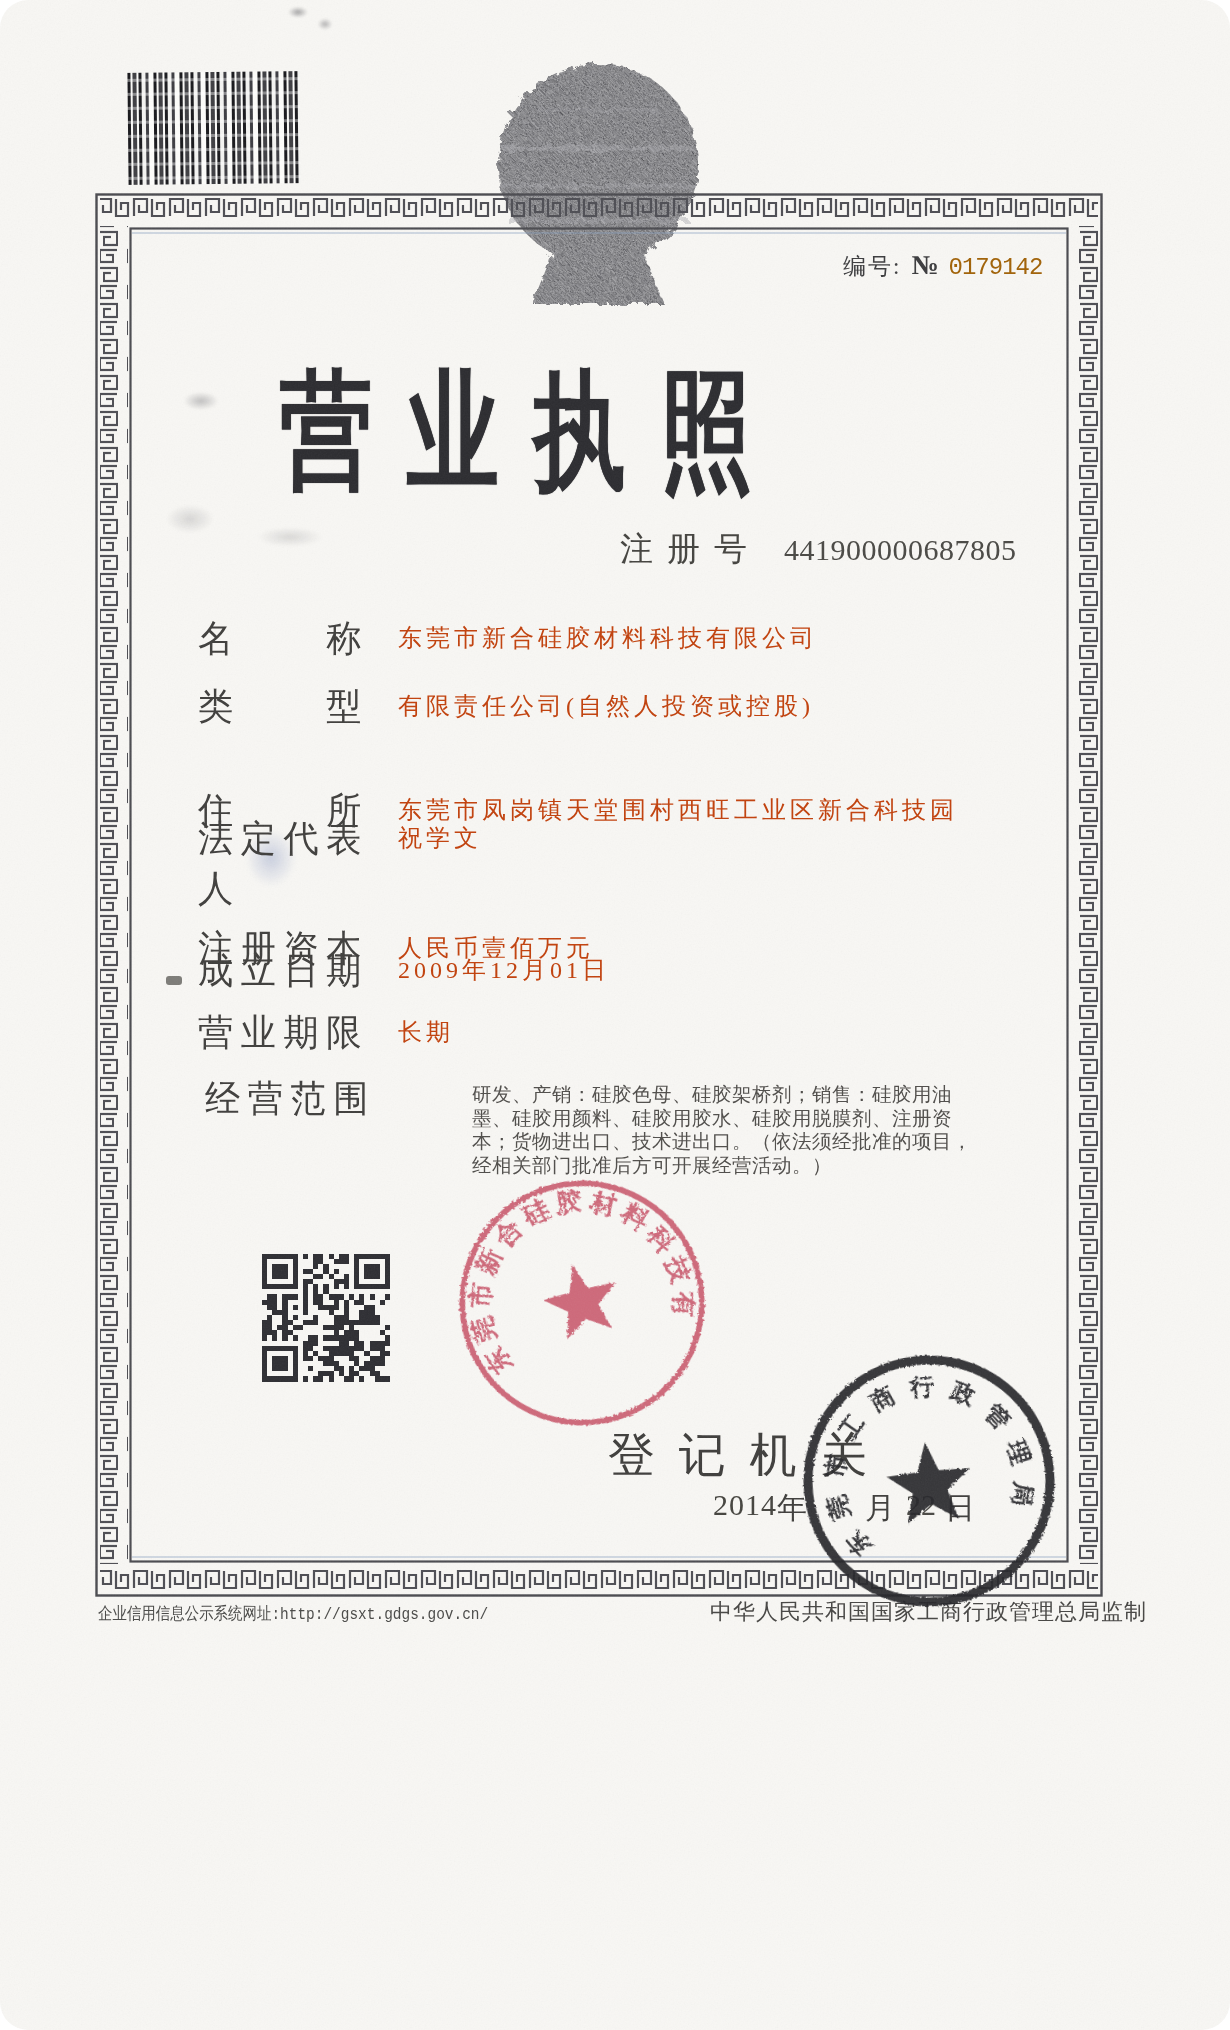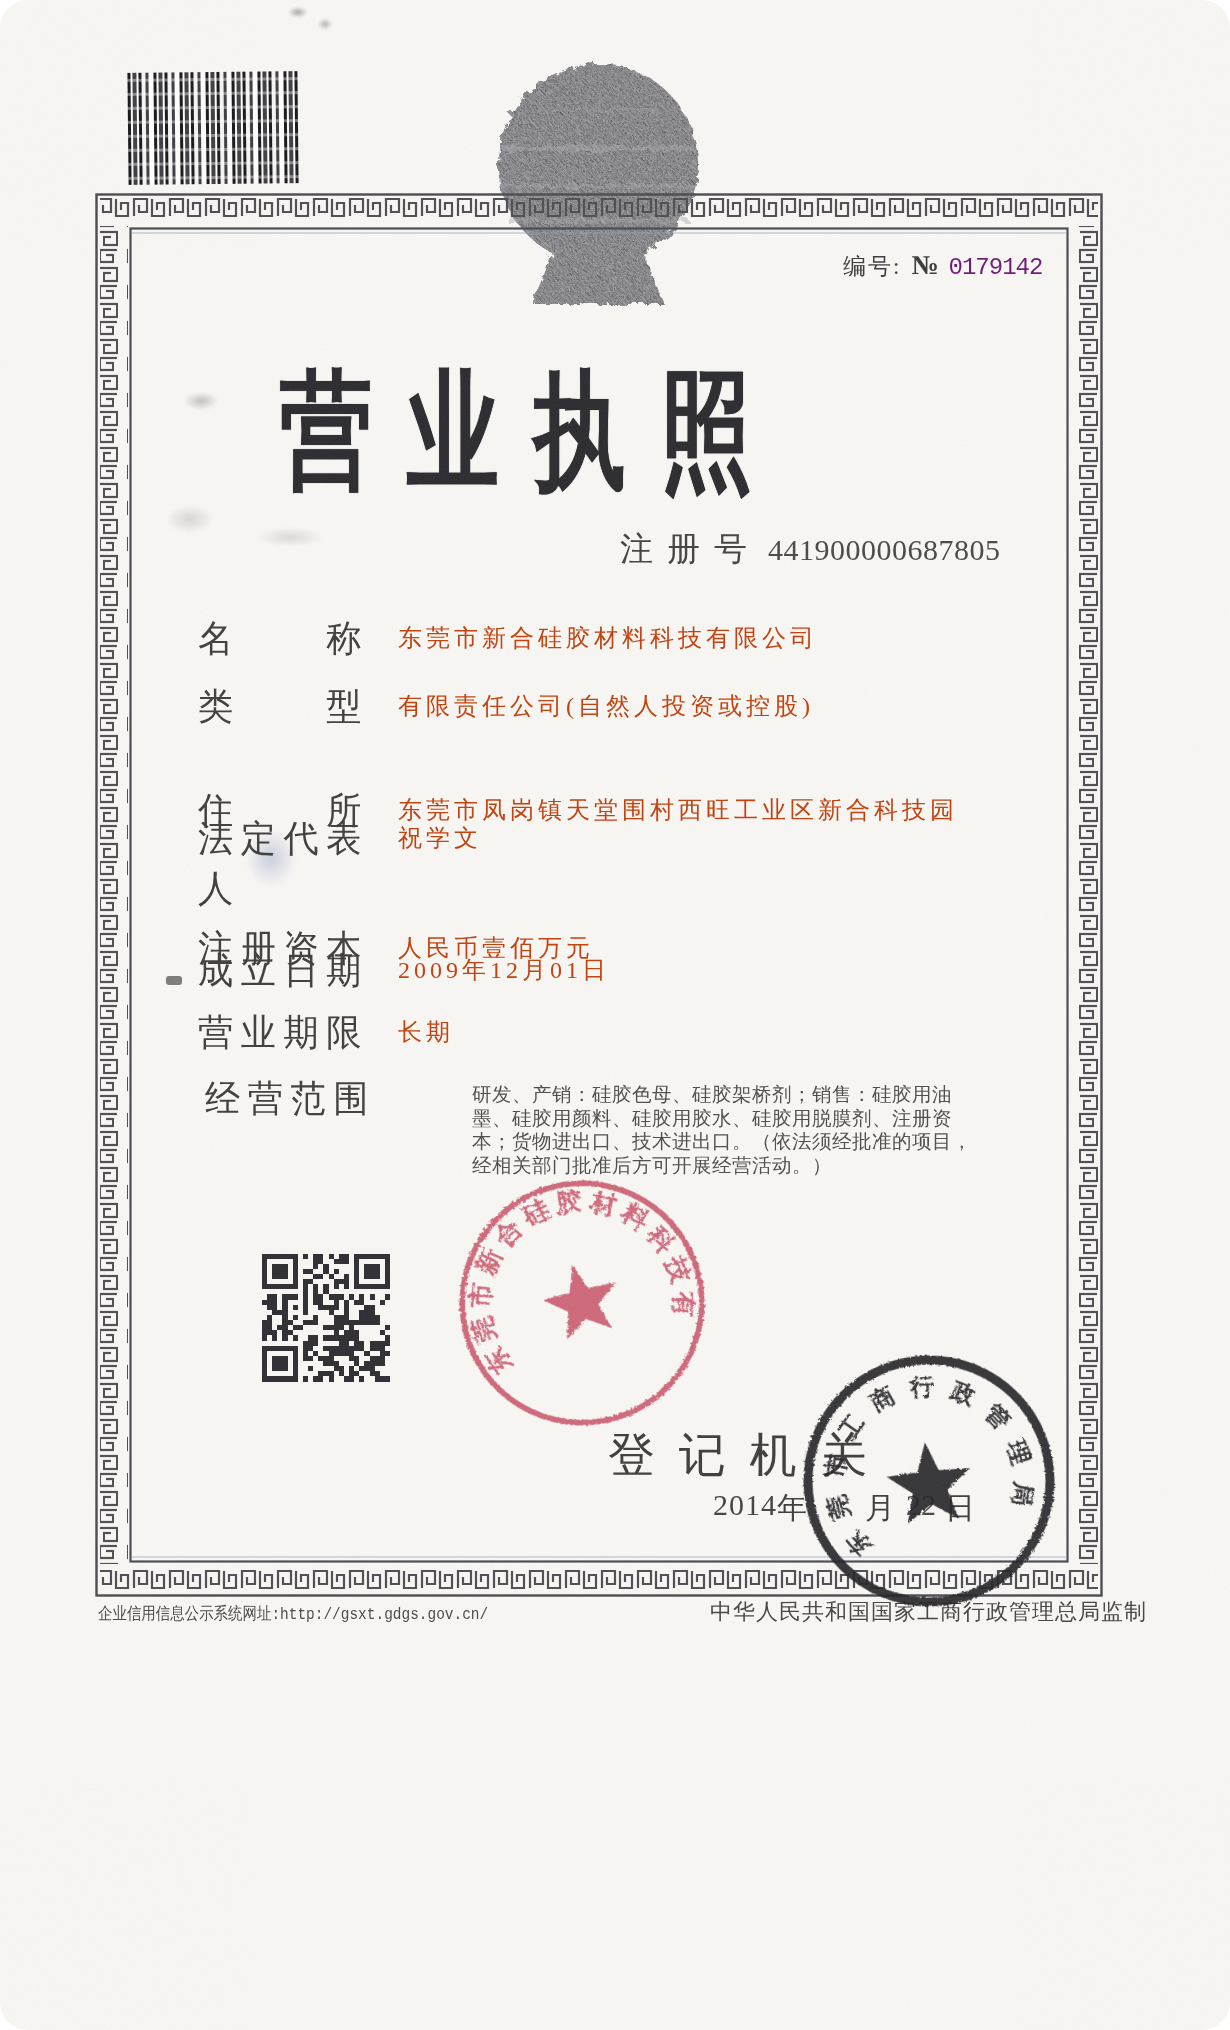--- a/index.html
+++ b/index.html
@@ -24,29 +24,29 @@
   
   .emblem{position:absolute;left:478px;top:58px;width:240px;height:252px;}
 
   
   .frame{position:absolute;left:95px;top:193px;width:1008px;height:1404px;}
 
   
   .serial{position:absolute;left:843px;top:250px;display:flex;align-items:baseline;gap:10px;color:#3c3c3e;z-index:5;}
   .serial .s-label{font-size:23px;letter-spacing:2px;font-family:"Liberation Serif",serif;}
   .serial .s-prefix{font-size:27px;font-weight:bold;font-family:"Liberation Serif",serif;}
-  .serial .s-num{font-size:24px;font-family:"Liberation Mono",monospace;letter-spacing:-1px;color:#701a75;}
+  .serial .s-num{font-size:24px;font-family:"Liberation Mono",monospace;letter-spacing:-1px;color:#a16207;}
 
   
   .doc-title{position:absolute;left:280px;top:346px;font-size:128px;font-weight:900;
     font-family:"Liberation Sans",sans-serif;color:#2c2c30;letter-spacing:48px;white-space:nowrap;
     transform:scaleX(.72);transform-origin:left top;text-shadow:0 0 1px #2c2c30;z-index:4;}
 
   
-  .regline{position:absolute;left:620px;top:527px;display:flex;align-items:baseline;z-index:4;color:#44433f;}
+  .regline{position:absolute;left:620px;top:527px;display:flex;align-items:baseline;z-index:4;color:#44433f;gap:16px;}
   .regline .r-label{font-size:33px;letter-spacing:14px;width:148px;}
   .regline .r-num{font-size:30px;font-family:Liberation Serif, serif;letter-spacing:.5px;color:#4a4945;}
 
   
   .field-row{position:absolute;left:198px;width:880px;height:60px;z-index:4;}
   .field-row:nth-of-type(1){top:614px;}
   .field-row:nth-of-type(2){top:682px;}
   .field-row:nth-of-type(3){top:746px;margin-top:40px;}
   .field-row:nth-of-type(4){top:814px;}
   .field-row:nth-of-type(5){top:880px;margin-top:44px;}

